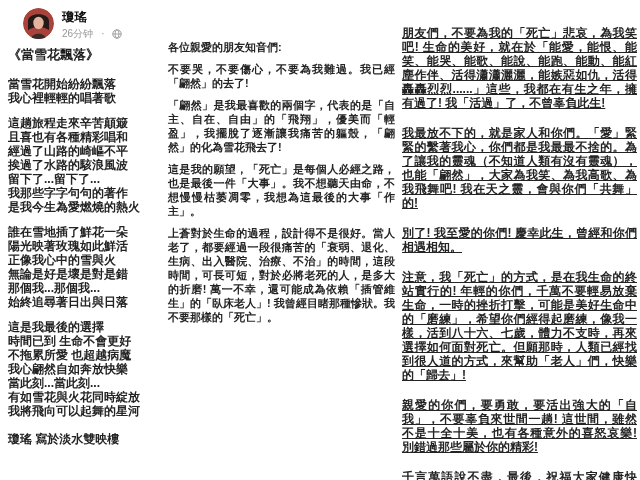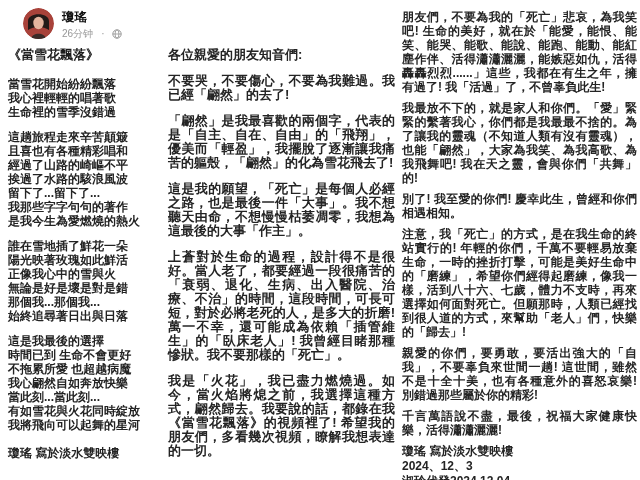--- a/index.html
+++ b/index.html
@@ -20,25 +20,25 @@
   
   .col-left{position:absolute;left:8px;top:46px;width:158px;}
   .poem-title{font-size:13px;font-weight:700;color:#1d1d1d;margin:0 0 13px 0;white-space:nowrap;font-family:Liberation Mono, monospace;}
   .stanza{margin:0 0 11px 0;}
   .poem-line{font-size:12px;line-height:14px;font-weight:600;color:#232323;white-space:nowrap;}
   .poem-sig{margin-top:14px;}
   .poem-sig .poem-line{font-weight:600;}
 
   
   .col-mid{position:absolute;left:168px;top:36px;width:227px;}
-  .col-mid p{margin:12px 0 8px 0;font-size:13px;line-height:14px;font-weight:600;color:#242424;text-align:justify;}
+  .col-mid p{margin:4px 0 8px 0;font-size:11px;line-height:14px;font-weight:600;color:#242424;text-align:justify;}
 
   
   .col-right{position:absolute;left:402px;top:10px;width:235px;}
-  .col-right p{margin:0 0 7px 0;font-size:12px;line-height:14px;font-weight:600;color:#242424;text-align:justify;}
+  .col-right p{margin:16px 0 7px 0;font-size:12px;line-height:14px;font-weight:600;color:#242424;text-align:justify;text-decoration:underline;}
   .letter-sig{margin-top:6px;}
   .sig-line{font-size:12px;line-height:15px;font-weight:600;color:#242424;white-space:nowrap;}
 </style>
 </head>
 <body>
 
 <div class="post-header">
   <div class="avatar">
     <svg width="31" height="31" viewBox="0 0 31 31">
       <circle cx="15.5" cy="15.5" r="15.5" fill="#a8423a"></circle>
@@ -60,21 +60,20 @@
     </span>
   </div>
 </div>
 
 <div class="col-left">
   <div class="poem-title">《當雪花飄落》</div>
   <div>
       <div class="stanza">
         <div class="poem-line">當雪花開始紛紛飄落</div>
         <div class="poem-line">我心裡輕輕的唱著歌</div>
-        <div class="poem-line">生命裡的雪季沒錯過</div>
       </div>
       <div class="stanza">
         <div class="poem-line">這趟旅程走來辛苦顛簸</div>
         <div class="poem-line">且喜也有各種精彩唱和</div>
         <div class="poem-line">經過了山路的崎嶇不平</div>
         <div class="poem-line">挨過了水路的駭浪風波</div>
         <div class="poem-line">留下了...留下了...</div>
         <div class="poem-line">我那些字字句句的著作</div>
         <div class="poem-line">是我今生為愛燃燒的熱火</div>
       </div>
@@ -100,21 +99,20 @@
       <div class="poem-line">瓊瑤 寫於淡水雙映樓</div>
     </div>
 </div>
 
 <div class="col-mid">
     <p class="">各位親愛的朋友知音們:</p>
     <p class="">不要哭，不要傷心，不要為我難過。我已經「翩然」的去了!</p>
     <p class="">「翩然」是我最喜歡的兩個字，代表的是「自主、自在、自由」的「飛翔」，優美而「輕盈」，我擺脫了逐漸讓我痛苦的軀殼，「翩然」的化為雪花飛去了!</p>
     <p class="">這是我的願望，「死亡」是每個人必經之路，也是最後一件「大事」。我不想聽天由命，不想慢慢枯萎凋零，我想為這最後的大事「作主」。</p>
     <p class="">上蒼對於生命的過程，設計得不是很好。當人老了，都要經過一段很痛苦的「衰弱、退化、生病、出入醫院、治療、不治」的時間，這段時間，可長可短，對於必將老死的人，是多大的折磨! 萬一不幸，還可能成為依賴「插管維生」的「臥床老人」! 我曾經目睹那種慘狀。我不要那樣的「死亡」。</p>
-    <p class="">我是「火花」，我已盡力燃燒過。如今，當火焰將熄之前，我選擇這種方式，翩然歸去。我要說的話，都錄在我《當雪花飄落》的視頻裡了! 希望我的朋友們，多看幾次視頻，瞭解我想表達的一切。</p>
   </div>
 
 <div class="col-right">
   <div>
       <p class="">朋友們，不要為我的「死亡」悲哀，為我笑吧! 生命的美好，就在於「能愛，能恨、能笑、能哭、能歌、能說、能跑、能動、能紅塵作伴、活得瀟瀟灑灑，能嫉惡如仇，活得轟轟烈烈......」這些，我都在有生之年，擁有過了! 我「活過」了，不曾辜負此生!</p>
       <p class="">我最放不下的，就是家人和你們。「愛」緊緊的繫著我心，你們都是我最最不捨的。為了讓我的靈魂（不知道人類有沒有靈魂），也能「翩然」，大家為我笑、為我高歌、為我飛舞吧! 我在天之靈，會與你們「共舞」的!</p>
       <p class="">別了! 我至愛的你們! 慶幸此生，曾經和你們相遇相知。</p>
       <p class="">注意，我「死亡」的方式，是在我生命的終站實行的! 年輕的你們，千萬不要輕易放棄生命，一時的挫折打擊，可能是美好生命中的「磨練」，希望你們經得起磨練，像我一樣，活到八十六、七歲，體力不支時，再來選擇如何面對死亡。但願那時，人類已經找到很人道的方式，來幫助「老人」們，快樂的「歸去」!</p>
       <p class="">親愛的你們，要勇敢，要活出強大的「自我」，不要辜負來世間一趟! 這世間，雖然不是十全十美，也有各種意外的喜怒哀樂! 別錯過那些屬於你的精彩!</p>
       <p class="">千言萬語說不盡，最後，祝福大家健康快樂，活得瀟瀟灑灑!</p>

